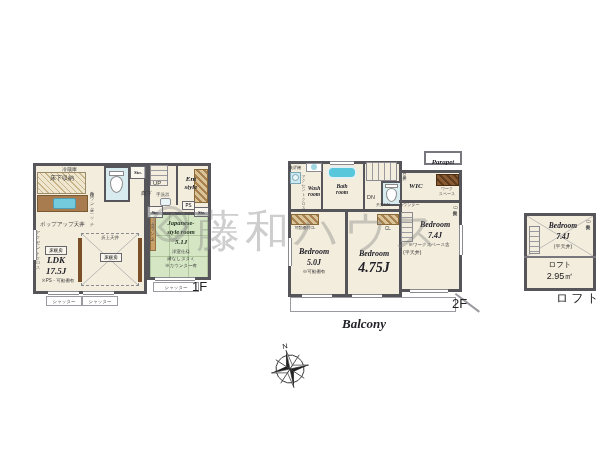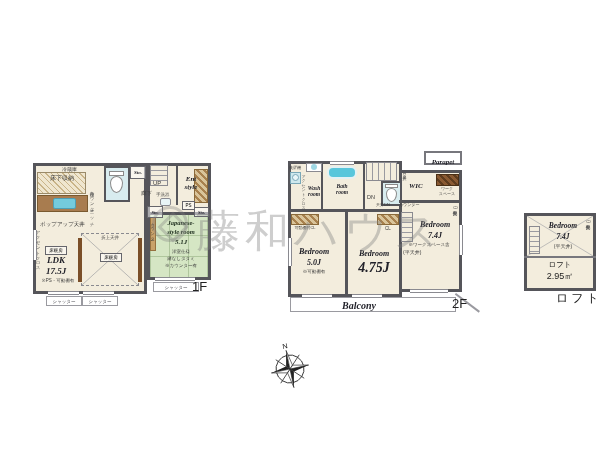--- a/index.html
+++ b/index.html
@@ -184,21 +184,21 @@
 
   <div class="abs hatch-light" style="left:377px;top:214px;width:22px;height:11px;"></div>
   <div class="lbl c" style="left:381px;top:226px;width:14px;font-size:4.5px;">CL</div>
   <div class="lbl it c" style="left:351px;top:249px;width:46px;font-size:8px;">Bedroom</div>
   <div class="lbl it c" style="left:351px;top:260px;width:46px;font-size:14px;">4.75J</div>
 
   <div class="win-h" style="left:302px;top:294px;width:30px;"></div>
   <div class="win-h" style="left:352px;top:294px;width:30px;"></div>
   <div class="win-h" style="left:410px;top:289px;width:38px;"></div>
   <div class="abs" style="left:290px;top:297px;width:166px;height:15px;border:1.5px solid #9a9aa0;background:#fff;z-index:3;"></div>
-  <div class="lbl it" style="left:342px;top:300px;font-size:10px;">Balcony</div>
+  <div class="lbl it" style="left:342px;top:317px;font-size:13px;">Balcony</div>
   <div class="abs" style="left:456px;top:293px;width:30px;height:1.5px;background:#9a9aa0;transform:rotate(37deg);transform-origin:left top;z-index:3;"></div>
   <div class="lbl" style="left:452px;top:297px;font-size:13px;color:#222;">2F</div>
 
   <div class="room" style="left:524px;top:213px;width:72px;height:78px;"></div>
   <div class="abs" style="left:527px;top:216px;width:66px;height:40px;z-index:5;">
     <svg width="66" height="40" viewBox="0 0 66 40">
       <line x1="0" y1="0" x2="33" y2="20" stroke="#b0b0b0" stroke-width="0.8"></line>
       <line x1="66" y1="0" x2="33" y2="20" stroke="#b0b0b0" stroke-width="0.8"></line>
       <line x1="0" y1="40" x2="33" y2="20" stroke="#b0b0b0" stroke-width="0.8"></line>
       <line x1="66" y1="40" x2="33" y2="20" stroke="#b0b0b0" stroke-width="0.8"></line>

